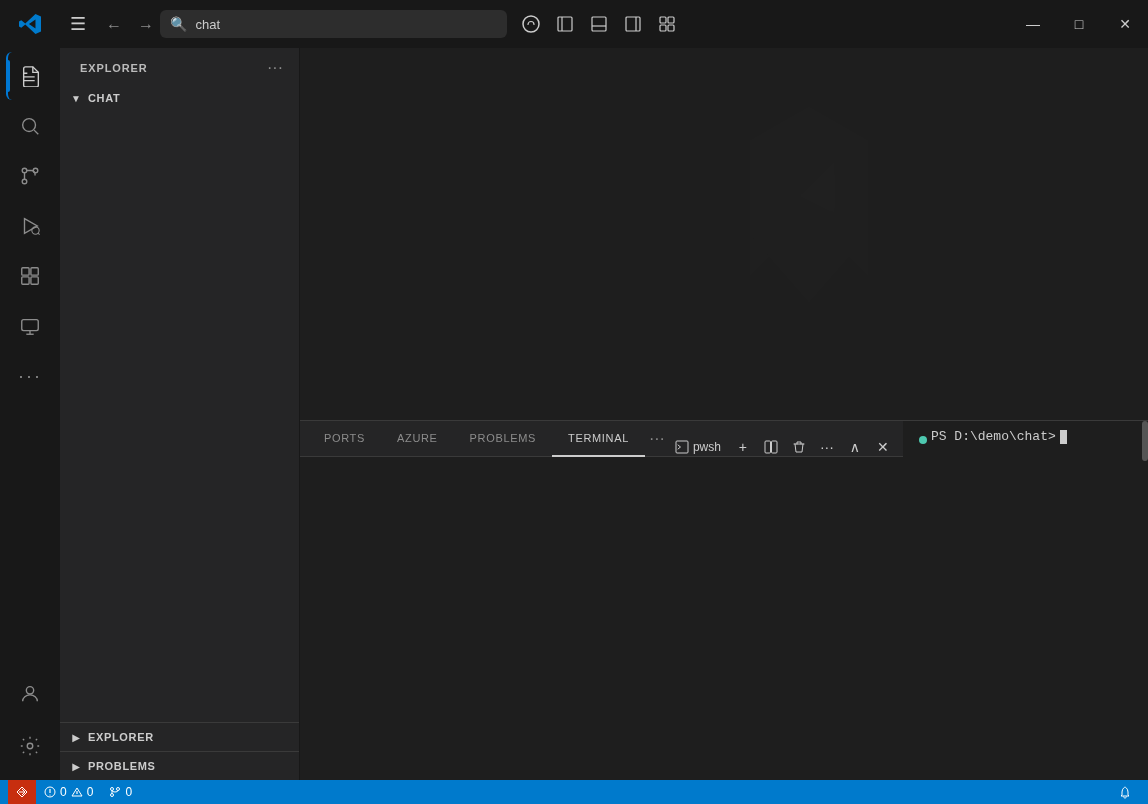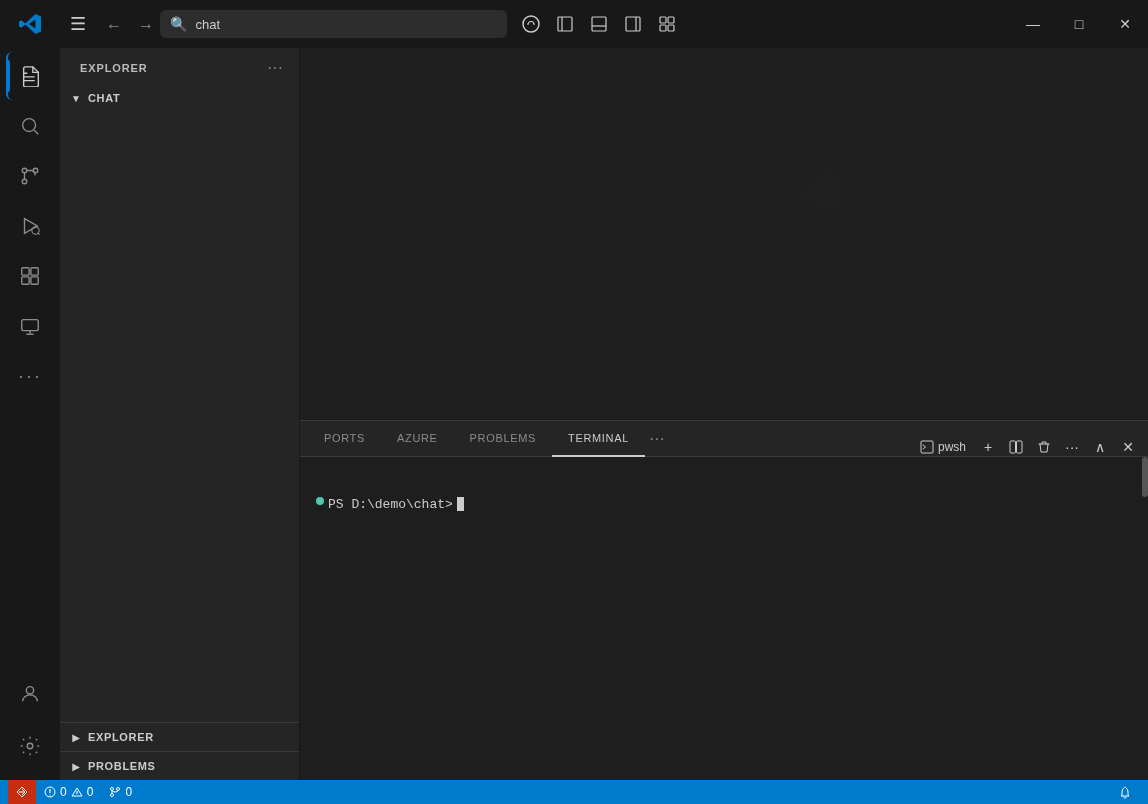--- a/index.html
+++ b/index.html
@@ -274,21 +274,21 @@
       height: 340px;
       opacity: 0.06;
     }
 
     
     .terminal-panel {
       height: 360px;
       background: #1e1e1e;
       border-top: 1px solid #3a3a3a;
       display: flex;
-      flex-direction: column;
+      flex-direction: row;
       flex-shrink: 0;
     }
     .terminal-tabs {
       display: flex;
       align-items: center;
       height: 36px;
       background: #252526;
       border-bottom: 1px solid #3a3a3a;
       padding: 0 8px;
       gap: 0;
@@ -352,23 +352,22 @@
       flex: 1;
       padding: 8px 16px;
       font-family: 'Consolas', 'Courier New', monospace;
       font-size: 13px;
       color: #cccccc;
       overflow: hidden;
       position: relative;
     }
     .terminal-prompt {
       display: flex;
-      align-items: flex-start;
+      align-items: flex-end;
       gap: 4px;
-      margin-top: 32px;
     }
     .prompt-dot {
       width: 8px;
       height: 8px;
       border-radius: 50%;
       background: #4ec9b0;
       display: inline-block;
     }
     .prompt-text {
       color: #cccccc;

